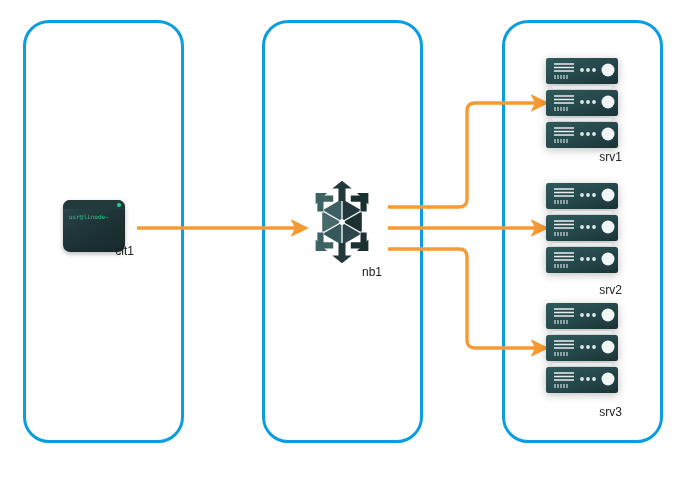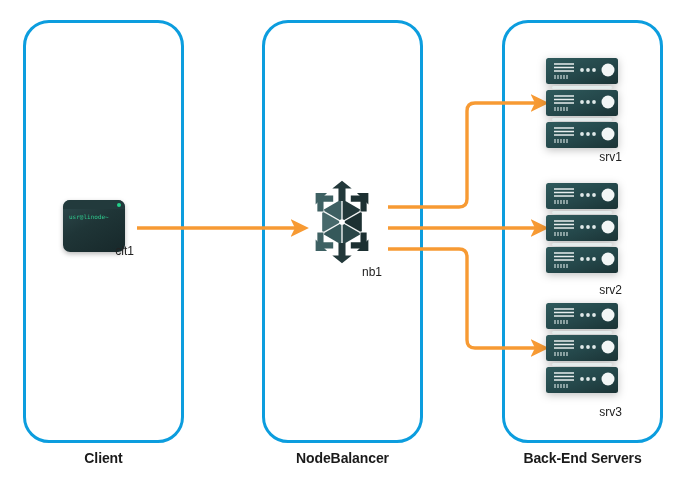--- a/index.html
+++ b/index.html
@@ -95,23 +95,20 @@
 </style>
 </head>
 <body>
 
 <div id="canvas">
 
   <div class="zone" style="left:23px; top:20px; width:161px; height:423px;"></div>
   <div class="zone" style="left:262px; top:20px; width:161px; height:423px;"></div>
   <div class="zone" style="left:502px; top:20px; width:161px; height:423px;"></div>
 
-  <div class="zone-label" style="left:23px; top:450px; width:161px;">Client</div>
-  <div class="zone-label" style="left:262px; top:450px; width:161px;">NodeBalancer</div>
-  <div class="zone-label" style="left:502px; top:450px; width:161px;">Back-End Servers</div>
 
   <svg class="conn" viewBox="0 0 683 488" xmlns="http://www.w3.org/2000/svg">
     <defs>
       <marker id="arrowhead" markerWidth="6" markerHeight="6" refX="1.6" refY="3" orient="auto" markerUnits="strokeWidth">
         <path d="M0,0.35 L5.4,3 L0,5.65 L1.3,3 Z" fill="#F79A33"></path>
       </marker>
     </defs>
 
     <path d="M137,228 L296,228" fill="none" stroke="#F79A33" stroke-width="3.4" stroke-linecap="butt" marker-end="url(#arrowhead)"></path>
 

